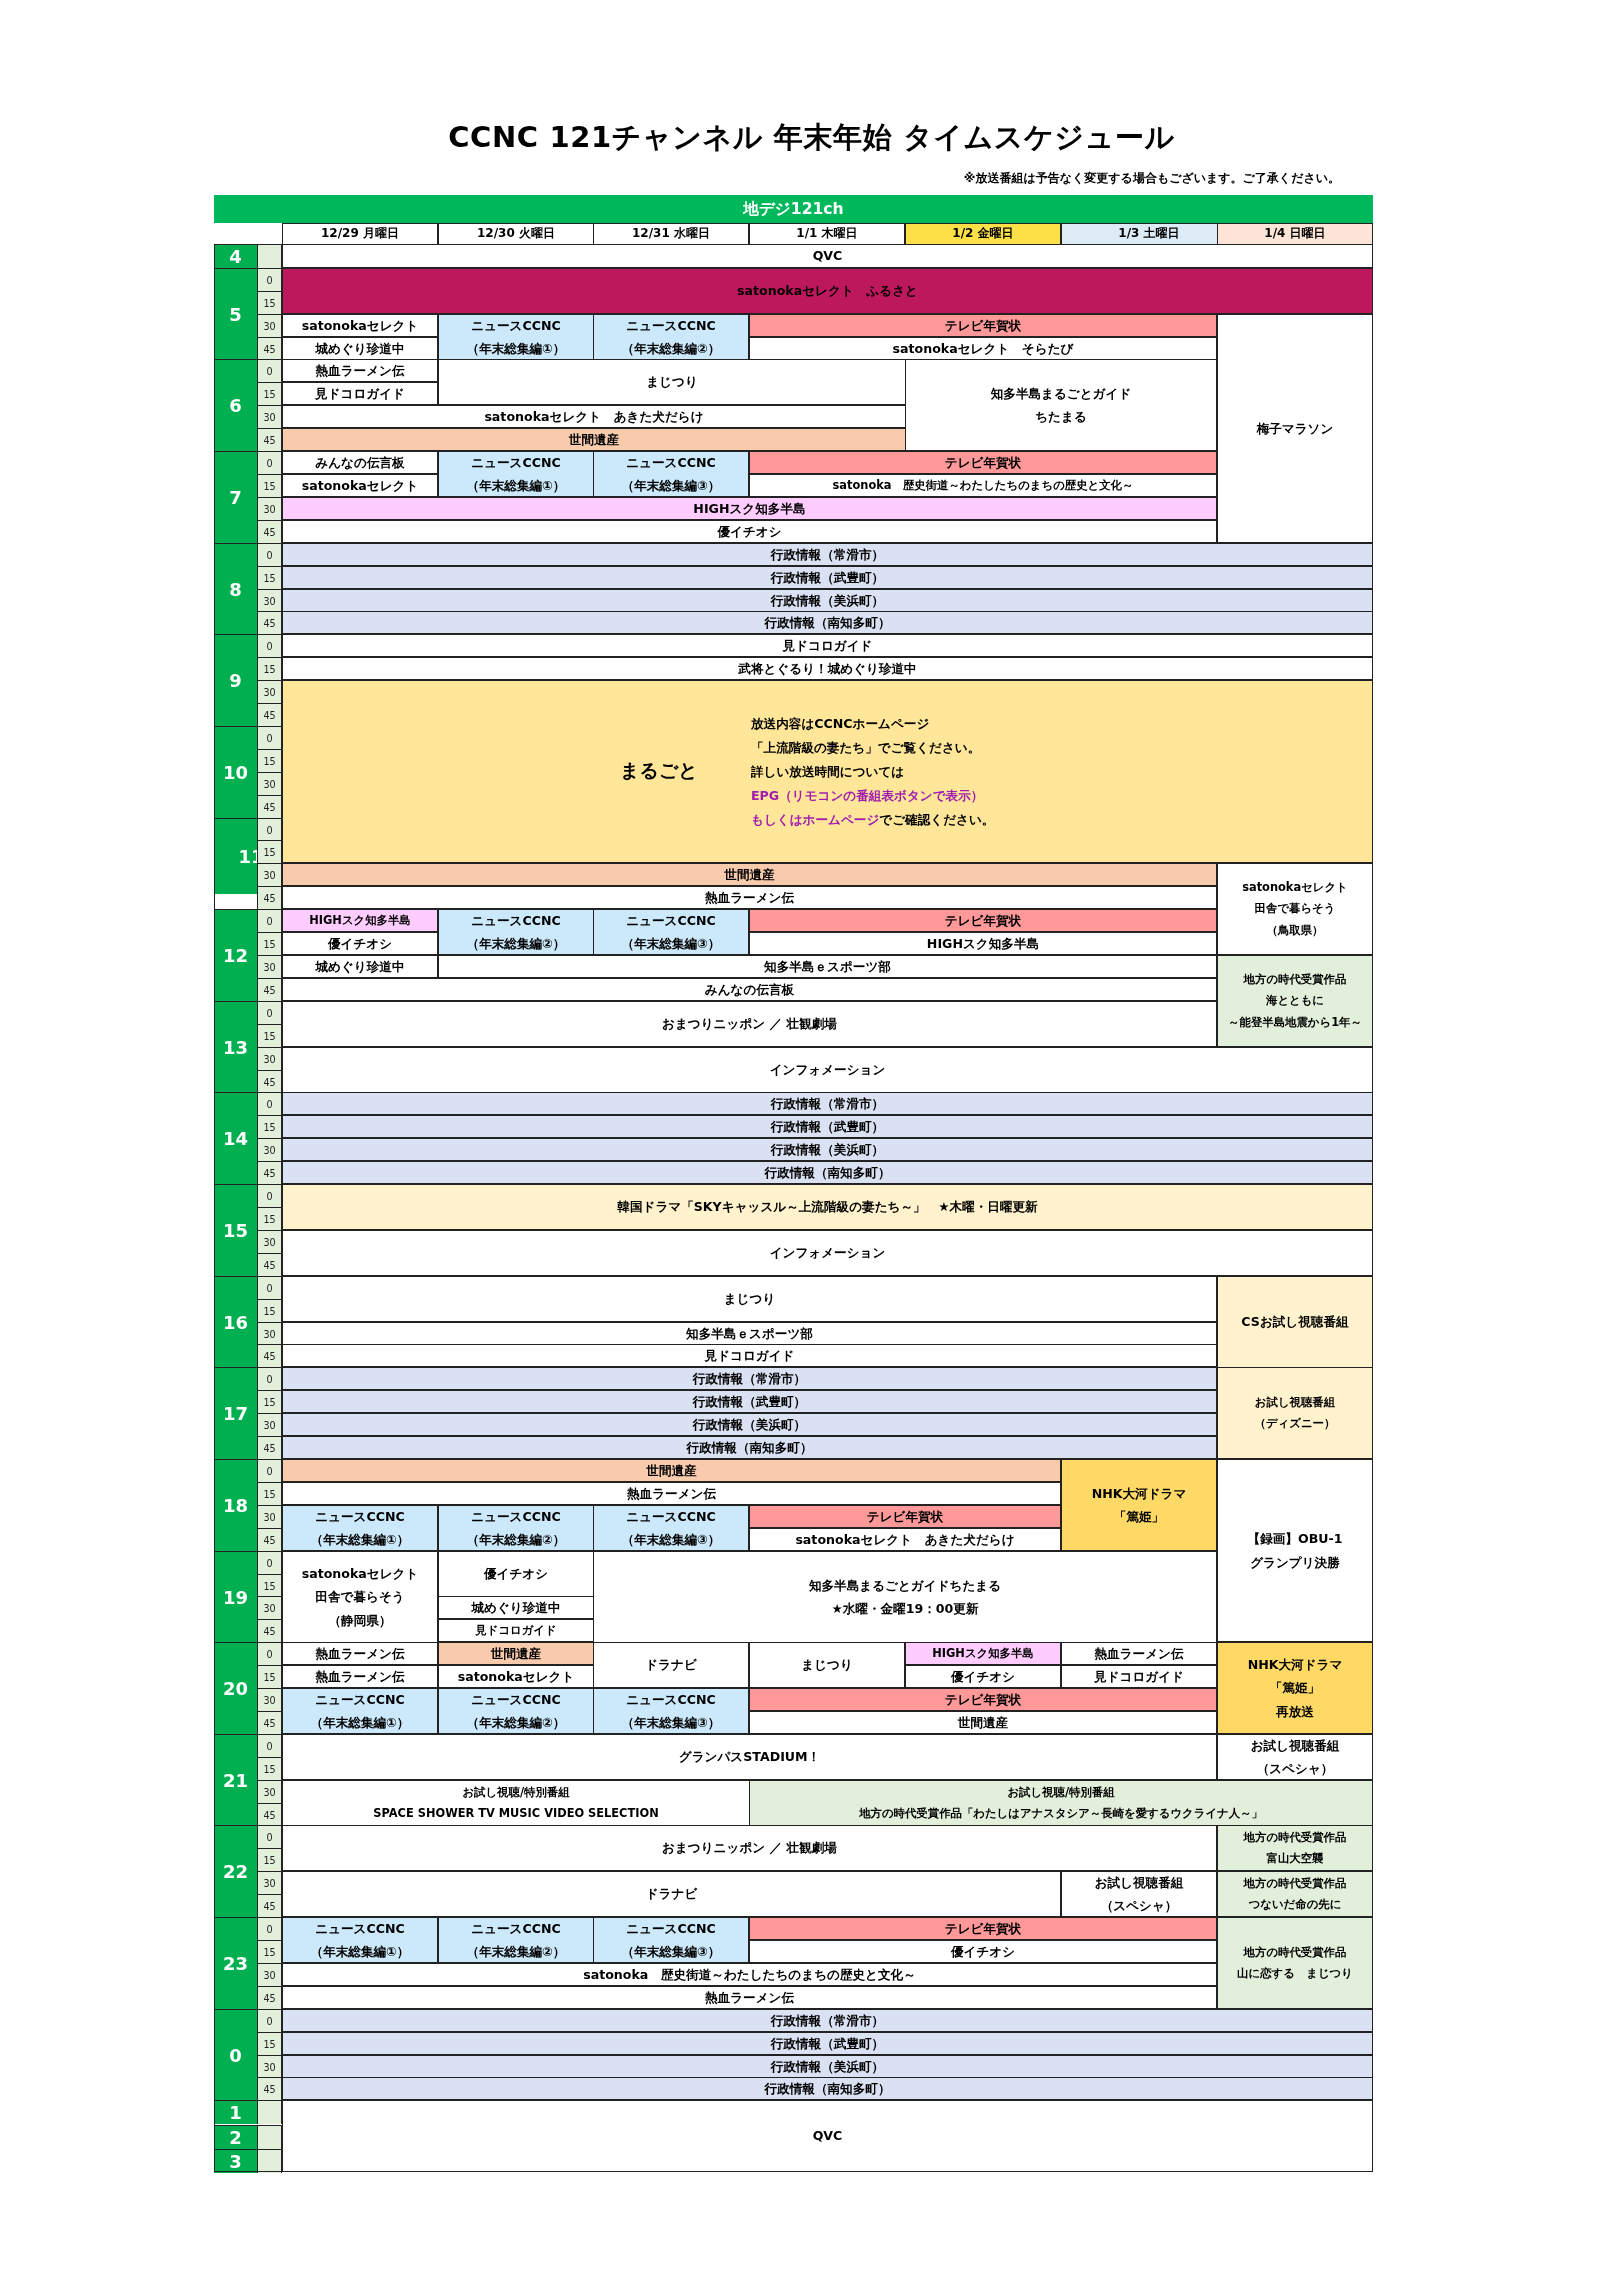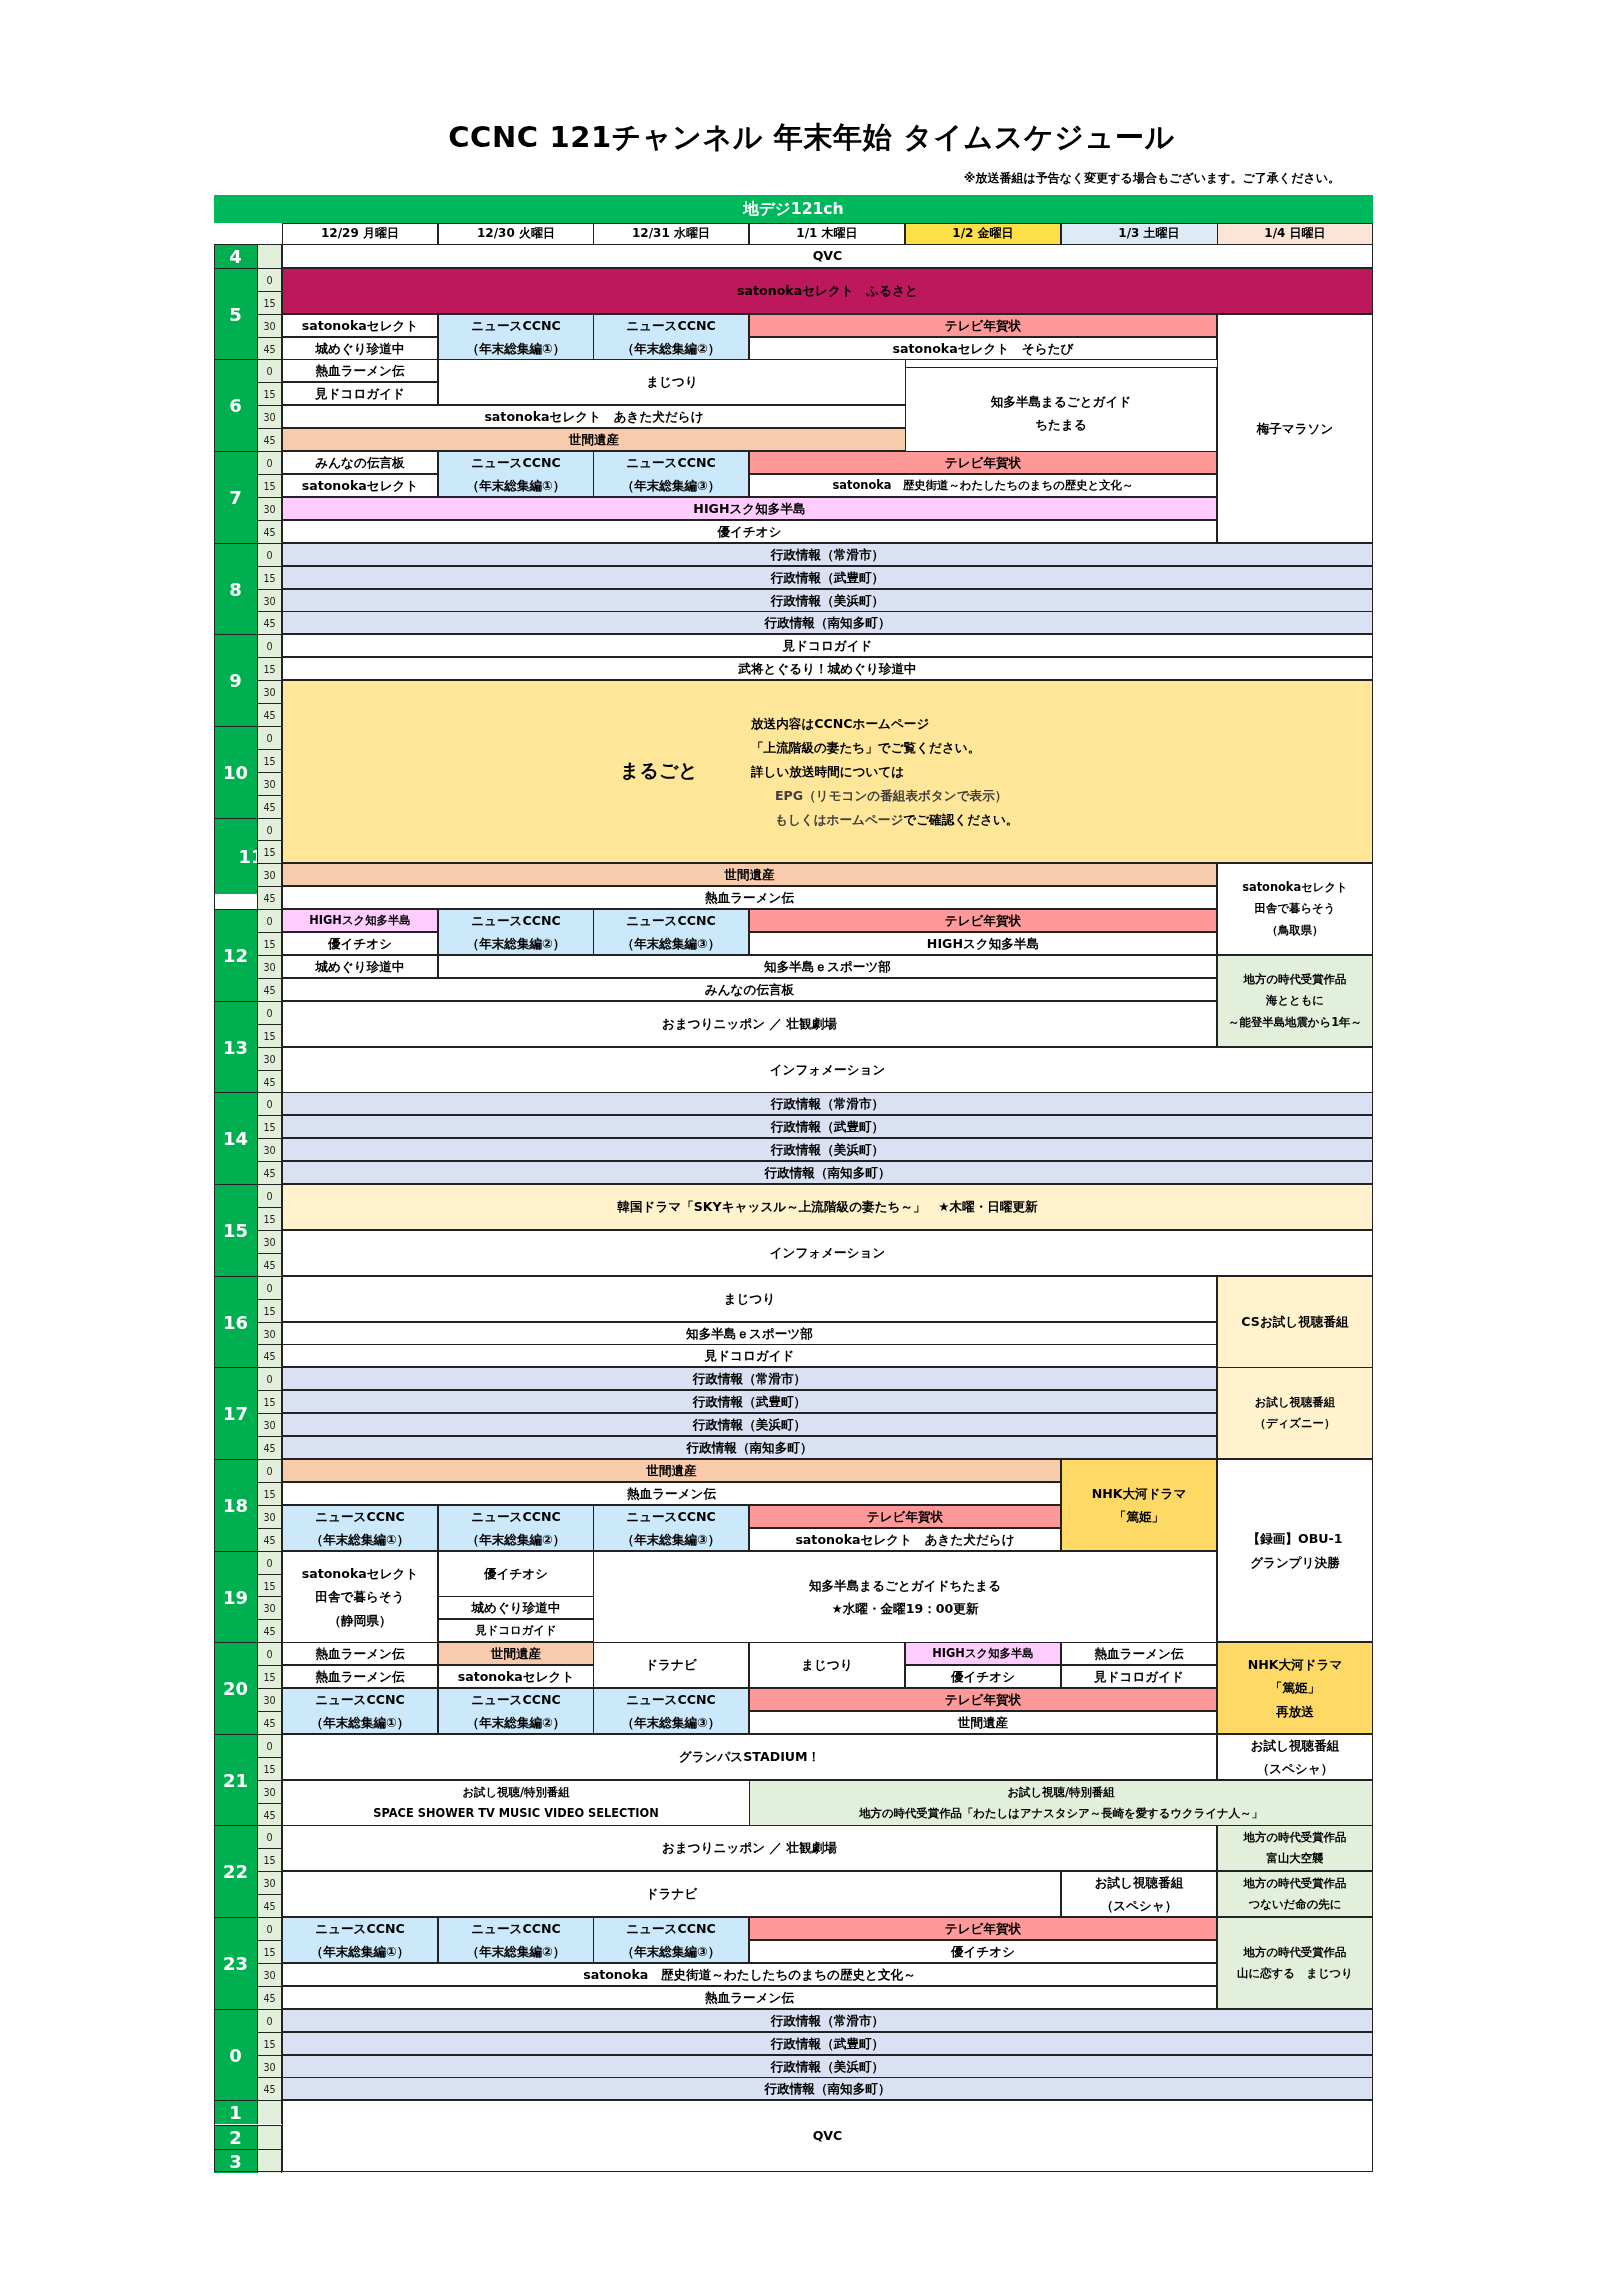--- a/index.html
+++ b/index.html
@@ -9,21 +9,21 @@
   .banner{position:absolute;left:214px;top:195px;width:1159px;height:28px;background:#00b85c;color:#fff;font-weight:bold;font-size:15.6px;display:flex;align-items:center;justify-content:center;}
   .dayhdr{position:absolute;top:223px;height:21.7px;box-sizing:border-box;border:1.2px solid #222;border-right-width:0.6px;display:flex;align-items:center;justify-content:center;font-size:12px;font-weight:bold;}
   .hour{position:absolute;left:214px;width:43px;background:#00b050;color:#fff;font-weight:bold;font-size:18px;display:flex;align-items:center;justify-content:center;box-sizing:border-box;border-top:1.2px solid #222;}
   .minute{position:absolute;left:257px;width:25px;background:#e2efda;box-sizing:border-box;border-top:0.6px solid #222;border-left:0.6px solid #222;border-right:0.6px solid #222;font-size:9.6px;display:flex;align-items:center;justify-content:center;color:#222;}
   .prog{position:absolute;box-sizing:border-box;border:0.6px solid #222;display:flex;flex-direction:column;align-items:center;justify-content:center;text-align:center;font-size:12.6px;font-weight:bold;line-height:1.85;white-space:pre-line;overflow:hidden;}
   .prog.thin{font-size:11.4px;}
   .frame{position:absolute;left:214px;top:244px;width:1159px;height:1928px;border:1.2px solid #222;box-sizing:border-box;pointer-events:none;}
   .maru{position:absolute;box-sizing:border-box;border:0.6px solid #222;background:#ffe699;}
   .maru .big{position:absolute;left:337px;top:77px;font-size:19px;font-weight:bold;}
   .maru .lines{position:absolute;left:468px;top:31px;font-size:12.6px;font-weight:bold;line-height:24px;}
-  .red{color:#404040;margin-left:24px;}
+  .red{color:#a21caf;}
 </style>
 </head>
 <body>
 
 <div class="title">CCNC 121チャンネル 年末年始 タイムスケジュール</div>
 <div class="note">※放送番組は予告なく変更する場合もございます。ご了承ください。</div>
 <div class="banner">地デジ121ch</div>
 
 <div id="day-headers">
     <div class="dayhdr" style="left: 282px; width: 156px; background: rgb(255, 255, 255);">12/29 月曜日</div>
@@ -162,21 +162,21 @@
     <div class="prog" style="left: 438px; width: 156px; top: 314px; height: 46px; background: rgb(204, 233, 251);"><span>ニュースCCNC</span><span>（年末総集編①）</span></div>
     <div class="prog" style="left: 593px; width: 156px; top: 314px; height: 46px; background: rgb(204, 233, 251);"><span>ニュースCCNC</span><span>（年末総集編②）</span></div>
     <div class="prog" style="left: 749px; width: 468px; top: 314px; height: 23px; background: rgb(255, 153, 153);"><span>テレビ年賀状</span></div>
     <div class="prog" style="left: 749px; width: 468px; top: 337px; height: 23px; background: rgb(255, 255, 255);"><span>satonokaセレクト　そらたび</span></div>
     <div class="prog" style="left: 1217px; width: 156px; top: 314px; height: 229px; background: rgb(255, 255, 255);"><span>梅子マラソン</span></div>
     <div class="prog" style="left: 282px; width: 156px; top: 359px; height: 23px; background: rgb(255, 255, 255);"><span>熱血ラーメン伝</span></div>
     <div class="prog" style="left: 282px; width: 156px; top: 382px; height: 23px; background: rgb(255, 255, 255);"><span>見ドコロガイド</span></div>
     <div class="prog" style="left: 438px; width: 468px; top: 359px; height: 46px; background: rgb(255, 255, 255);"><span>まじつり</span></div>
     <div class="prog" style="left: 282px; width: 624px; top: 405px; height: 23px; background: rgb(255, 255, 255);"><span>satonokaセレクト　あきた犬だらけ</span></div>
     <div class="prog" style="left: 282px; width: 624px; top: 428px; height: 23px; background: rgb(248, 203, 173);"><span>世間遺産</span></div>
-    <div class="prog" style="left: 905px; width: 312px; top: 359px; height: 92px; background: rgb(255, 255, 255); margin-top: 8px;"><span>知多半島まるごとガイド</span><span>ちたまる</span></div>
+    <div class="prog" style="left: 905px; width: 312px; top: 359px; height: 92px; background: rgb(255, 255, 255);"><span>知多半島まるごとガイド</span><span>ちたまる</span></div>
     <div class="prog" style="left: 282px; width: 156px; top: 451px; height: 23px; background: rgb(255, 255, 255);"><span>みんなの伝言板</span></div>
     <div class="prog" style="left: 282px; width: 156px; top: 474px; height: 23px; background: rgb(255, 255, 255);"><span>satonokaセレクト</span></div>
     <div class="prog" style="left: 438px; width: 156px; top: 451px; height: 46px; background: rgb(204, 233, 251);"><span>ニュースCCNC</span><span>（年末総集編①）</span></div>
     <div class="prog" style="left: 593px; width: 156px; top: 451px; height: 46px; background: rgb(204, 233, 251);"><span>ニュースCCNC</span><span>（年末総集編③）</span></div>
     <div class="prog" style="left: 749px; width: 468px; top: 451px; height: 23px; background: rgb(255, 153, 153);"><span>テレビ年賀状</span></div>
     <div class="prog thin" style="left: 749px; width: 468px; top: 474px; height: 23px; background: rgb(255, 255, 255);"><span>satonoka　歴史街道～わたしたちのまちの歴史と文化～</span></div>
     <div class="prog" style="left: 282px; width: 935px; top: 497px; height: 23px; background: rgb(255, 204, 255);"><span>HIGHスク知多半島</span></div>
     <div class="prog" style="left: 282px; width: 935px; top: 520px; height: 23px; background: rgb(255, 255, 255);"><span>優イチオシ</span></div>
     <div class="prog" style="left: 282px; width: 1091px; top: 543px; height: 23px; background: rgb(217, 225, 242);"><span>行政情報（常滑市）</span></div>
     <div class="prog" style="left: 282px; width: 1091px; top: 566px; height: 23px; background: rgb(217, 225, 242);"><span>行政情報（武豊町）</span></div>

